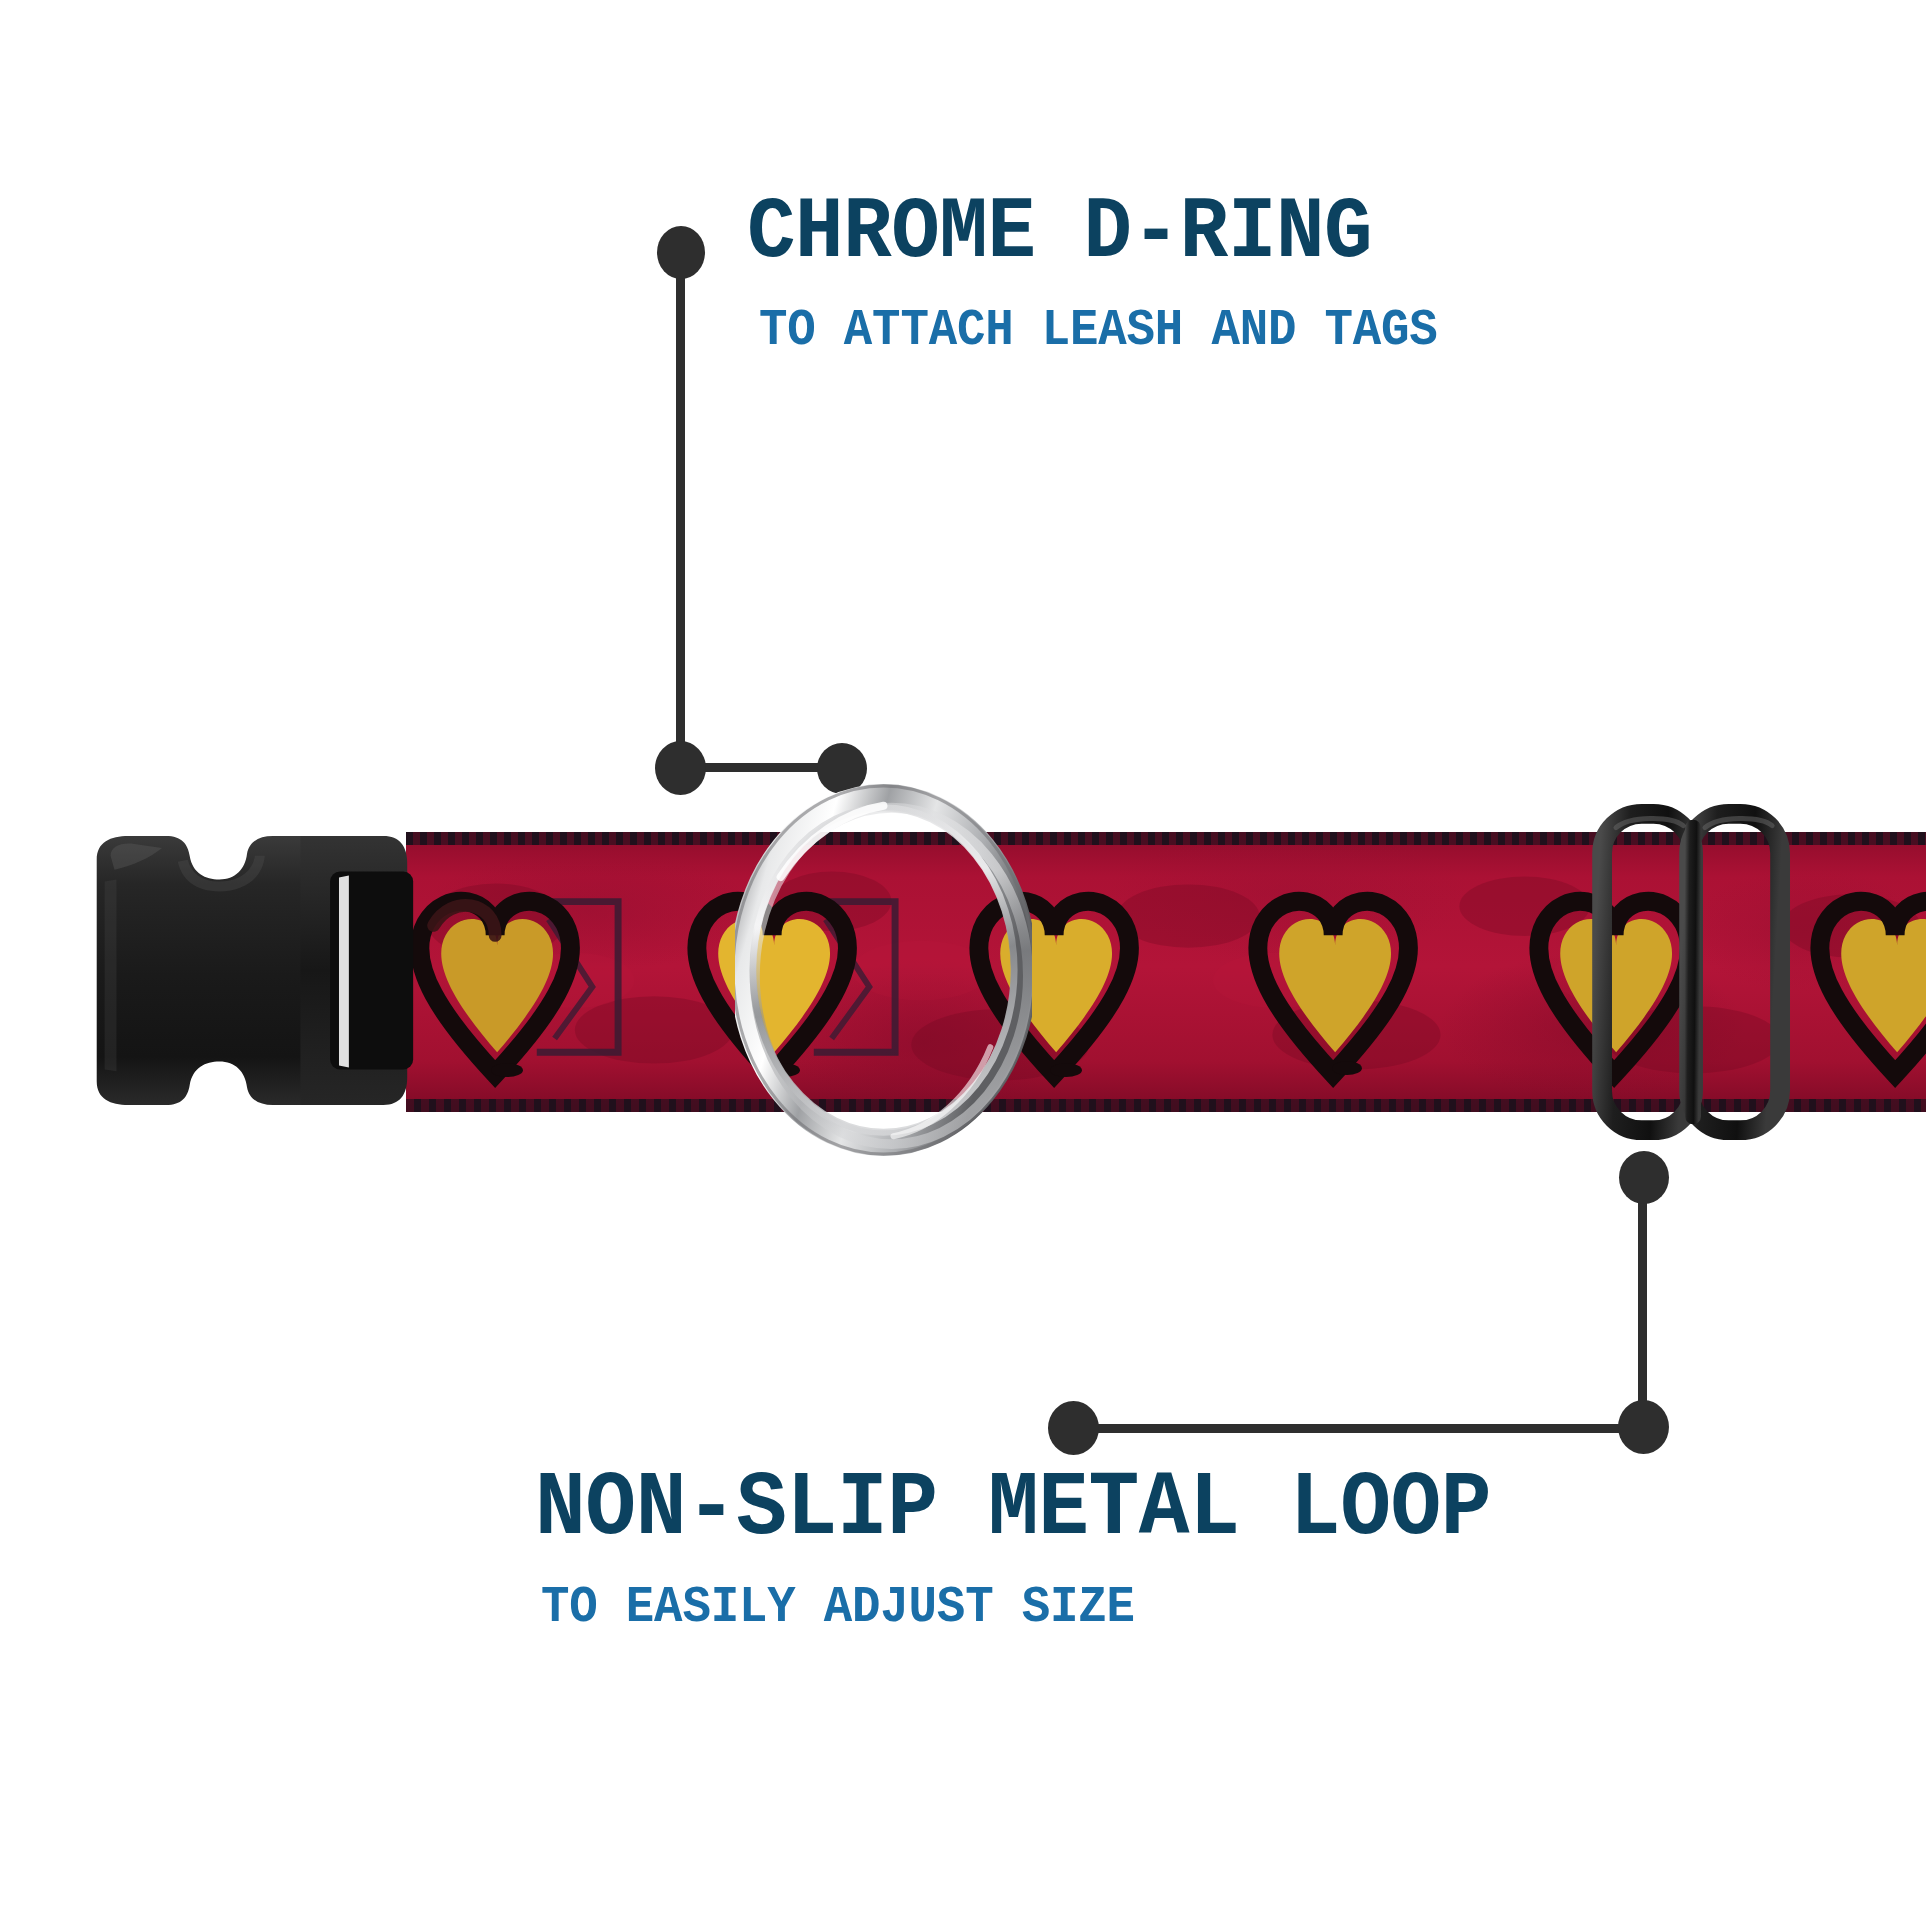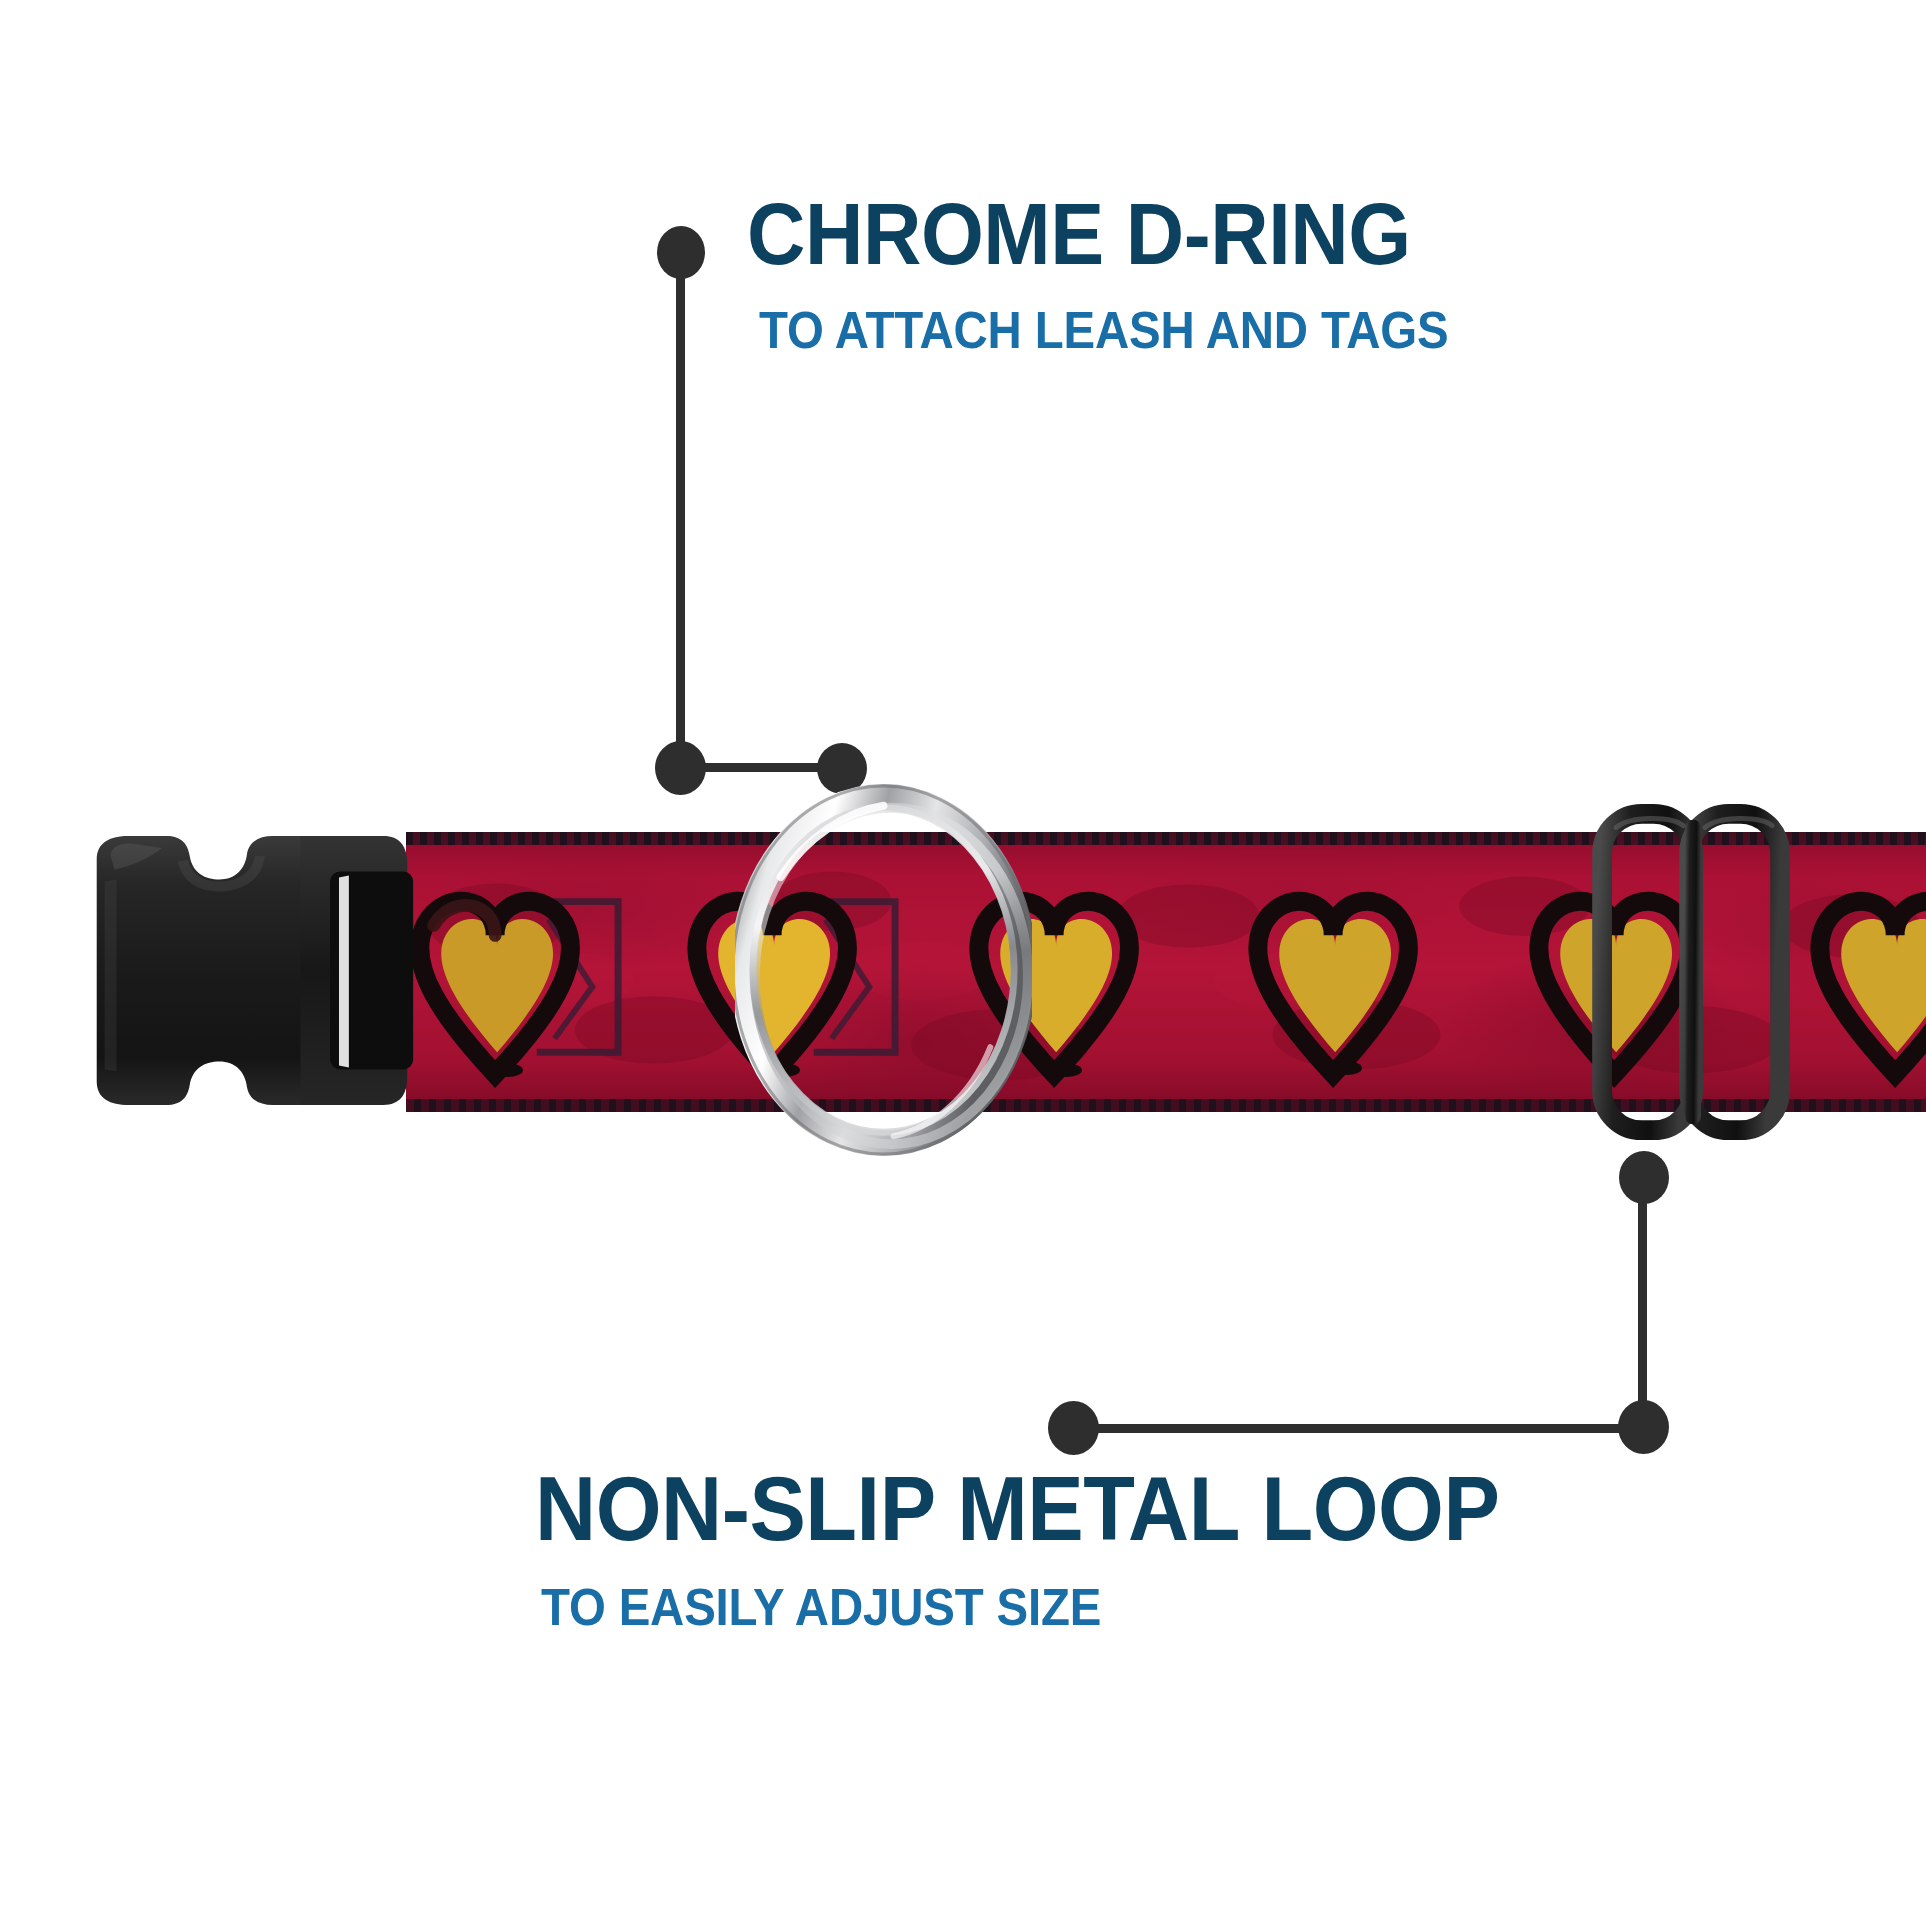--- a/index.html
+++ b/index.html
@@ -3,21 +3,21 @@
 <meta charset="utf-8">
 <style>
   html,body{margin:0;padding:0;}
   body{
     width:1927px;height:1927px;
     background:#ffffff;
     font-family:"Liberation Sans", sans-serif;
     overflow:hidden;
     position:relative;
   }
-  .stage{position:absolute;inset:0;}
+  .stage{position:absolute;inset:0;font-family:Liberation Mono, monospace;}
 
   
   .callout-title{
     position:absolute;
     font-weight:bold;
     color:#0c4260;
     letter-spacing:-0.5px;
     white-space:nowrap;
     line-height:1;
     transform:scaleX(0.93);

